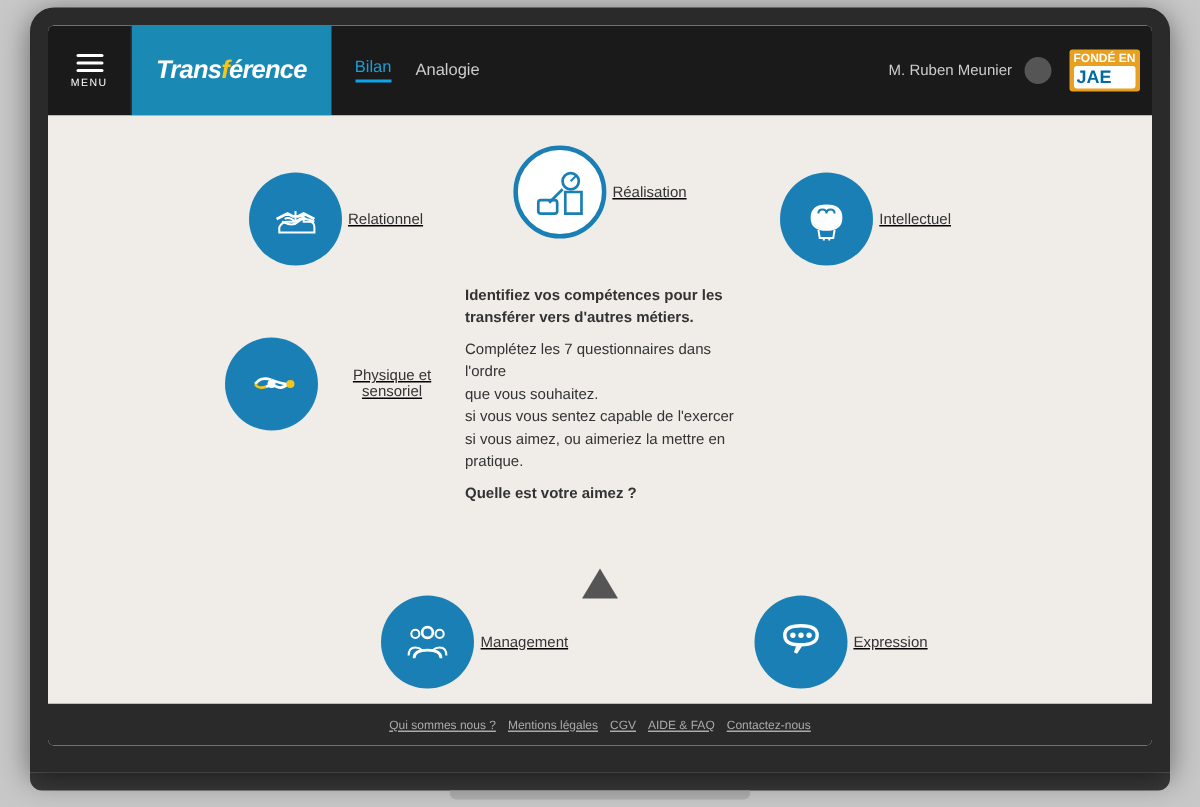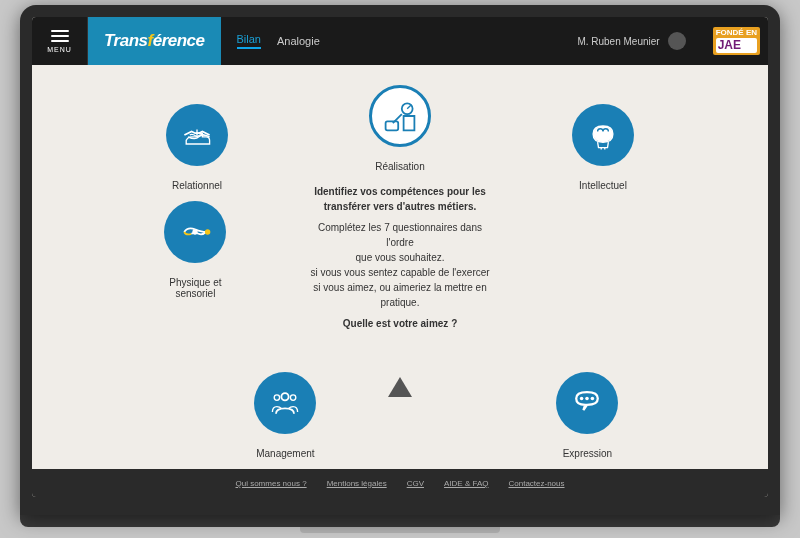--- a/index.html
+++ b/index.html
@@ -30,21 +30,21 @@
       background: #f0ede8;
       border-radius: 4px;
       overflow: hidden;
       display: flex;
       flex-direction: column;
     }
 
     
     .navbar {
       background: #1a1a1a;
-      height: 48px;
+      height: 60px;
       display: flex;
       align-items: center;
       flex-shrink: 0;
     }
 
     .navbar-menu {
       width: 56px;
       display: flex;
       flex-direction: column;
       align-items: center;
@@ -107,21 +107,21 @@
       color: #1a9fd4;
       border-bottom: 2px solid #0ea5e9;
       padding-bottom: 2px;
     }
 
     .navbar-user {
       margin-left: auto;
       display: flex;
       align-items: center;
       gap: 8px;
-      padding-right: 27px;
+      padding-right: 12px;
     }
 
     .user-name {
       color: #ccc;
       font-size: 10px;
     }
 
     .user-avatar {
       width: 18px;
       height: 18px;
@@ -166,43 +166,43 @@
       display: flex;
       align-items: center;
       justify-content: center;
     }
 
     .center-text {
       position: absolute;
       left: 50%;
       top: 50%;
       transform: translate(-50%, -60%);
-      text-align: center;
       width: 180px;
       z-index: 2;
     }
 
     .center-text p {
       font-size: 10px;
       color: #333;
       line-height: 1.5;
     }
 
     .center-text p.bold-text {
       font-weight: bold;
       font-size: 10px;
     }
 
     
     .comp-item {
       position: absolute;
       display: flex;
-      flex-direction: column;
-      align-items: center;
-      gap: 14px;
+      flex-direction: row;
+      align-items: center;
+      gap: 4px;
+      text-decoration: underline;
     }
 
     .comp-circle {
       width: 62px;
       height: 62px;
       border-radius: 50%;
       background: #1a7fb5;
       display: flex;
       align-items: center;
       justify-content: center;
@@ -226,21 +226,21 @@
       height: 36px;
     }
 
     
     .footer {
       background: #2a2a2a;
       height: 28px;
       display: flex;
       align-items: center;
       justify-content: center;
-      gap: 20px;
+      gap: 8px;
       flex-shrink: 0;
     }
 
     .footer-link {
       color: #aaa;
       font-size: 8px;
       text-decoration: underline;
       cursor: pointer;
     }
 
@@ -283,21 +283,21 @@
           <span class="nav-item active">Bilan</span>
           <span class="nav-item">Analogie</span>
         </nav>
         <div class="navbar-user">
           <span class="user-name">M. Ruben Meunier</span>
           <div class="user-avatar"></div>
         </div>
         <div class="navbar-brand-logo">
           <div class="brand-box">
             <div>FONDÉ EN</div>
-            <div style="font-size:12px;color:#701a75;background:#fff;border-radius:2px;padding:1px 2px;margin-top:1px;">JAE</div>
+            <div style="font-size:12px;color:#0369a1;background:#fff;border-radius:2px;padding:1px 2px;margin-top:1px;">JAE</div>
           </div>
         </div>
       </div>
 
       <div class="main-content">
         <div class="competences-grid" style="width:520px;height:320px;">
 
           <div class="center-text">
             <p><strong>Identifiez vos compétences pour les</strong> <strong>transférer vers d'autres métiers.</strong></p>
             <p style="margin-top:6px;">Complétez les 7 questionnaires dans l'ordre</p>

